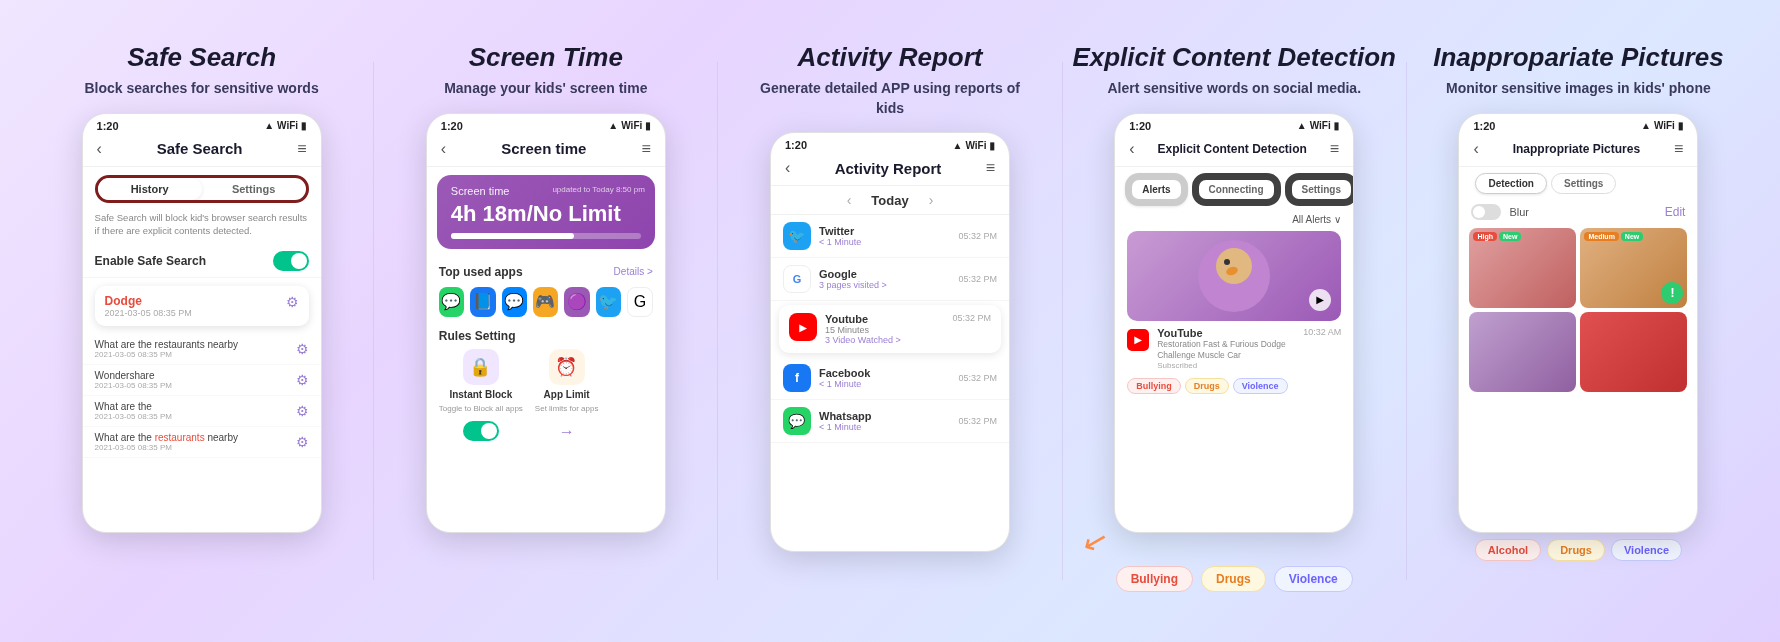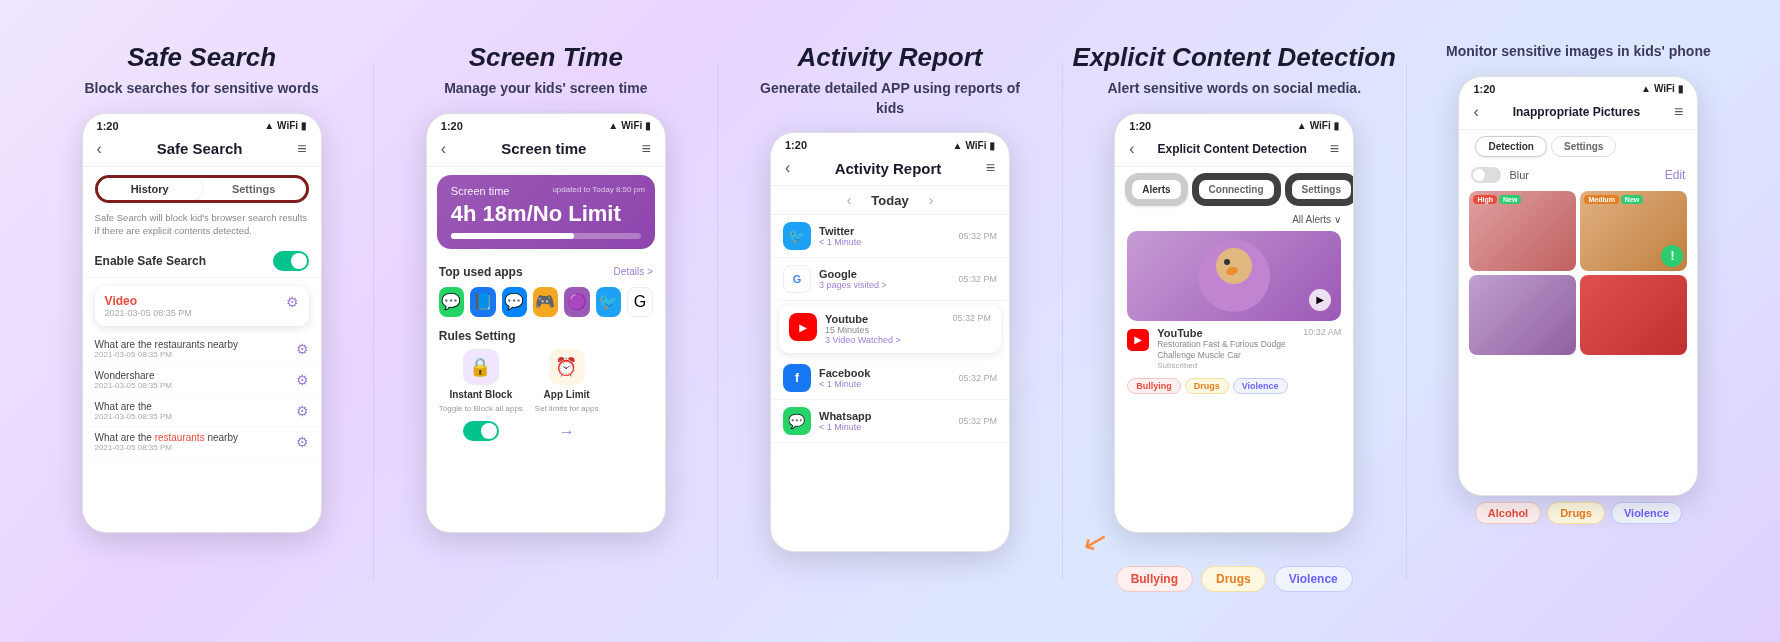--- a/index.html
+++ b/index.html
@@ -485,21 +485,21 @@
         <div class="tab-btn active">History</div>
         <div class="tab-btn">Settings</div>
       </div>
       <div class="safe-search-desc">Safe Search will block kid's browser search results if there are explicit contents detected.</div>
       <div class="enable-row">
         <span class="enable-label">Enable Safe Search</span>
         <div class="toggle-on"></div>
       </div>
       <div class="alert-card">
         <div>
-          <div class="alert-word">Video</div>
+          <div class="alert-word">Dodge</div>
           <div class="alert-time">2021-03-05 08:35 PM</div>
         </div>
         <span class="gear-icon">⚙</span>
       </div>
       <div class="search-item">
         <div>
           <div class="search-text">What are the restaurants nearby</div>
           <div class="search-time">2021-03-05 08:35 PM</div>
         </div>
         <span class="gear-icon">⚙</span>
@@ -722,20 +722,21 @@
     <div class="bottom-badges">
       <span class="bottom-badge badge-bullying">Bullying</span>
       <span class="bottom-badge badge-drugs">Drugs</span>
       <span class="bottom-badge badge-violence">Violence</span>
     </div>
   </div>
 
   <div class="divider-col"></div>
 
   <div class="feature-col">
+    <div class="feature-title">Inappropariate Pictures</div>
     <div class="feature-desc">Monitor sensitive images in kids' phone</div>
     <div class="phone-mockup">
       <div class="phone-status-bar">
         <span>1:20</span>
         <div class="status-icons">
           <span>▲</span>
             <span>WiFi</span>
             <span>▮</span>
         </div>
       </div>

